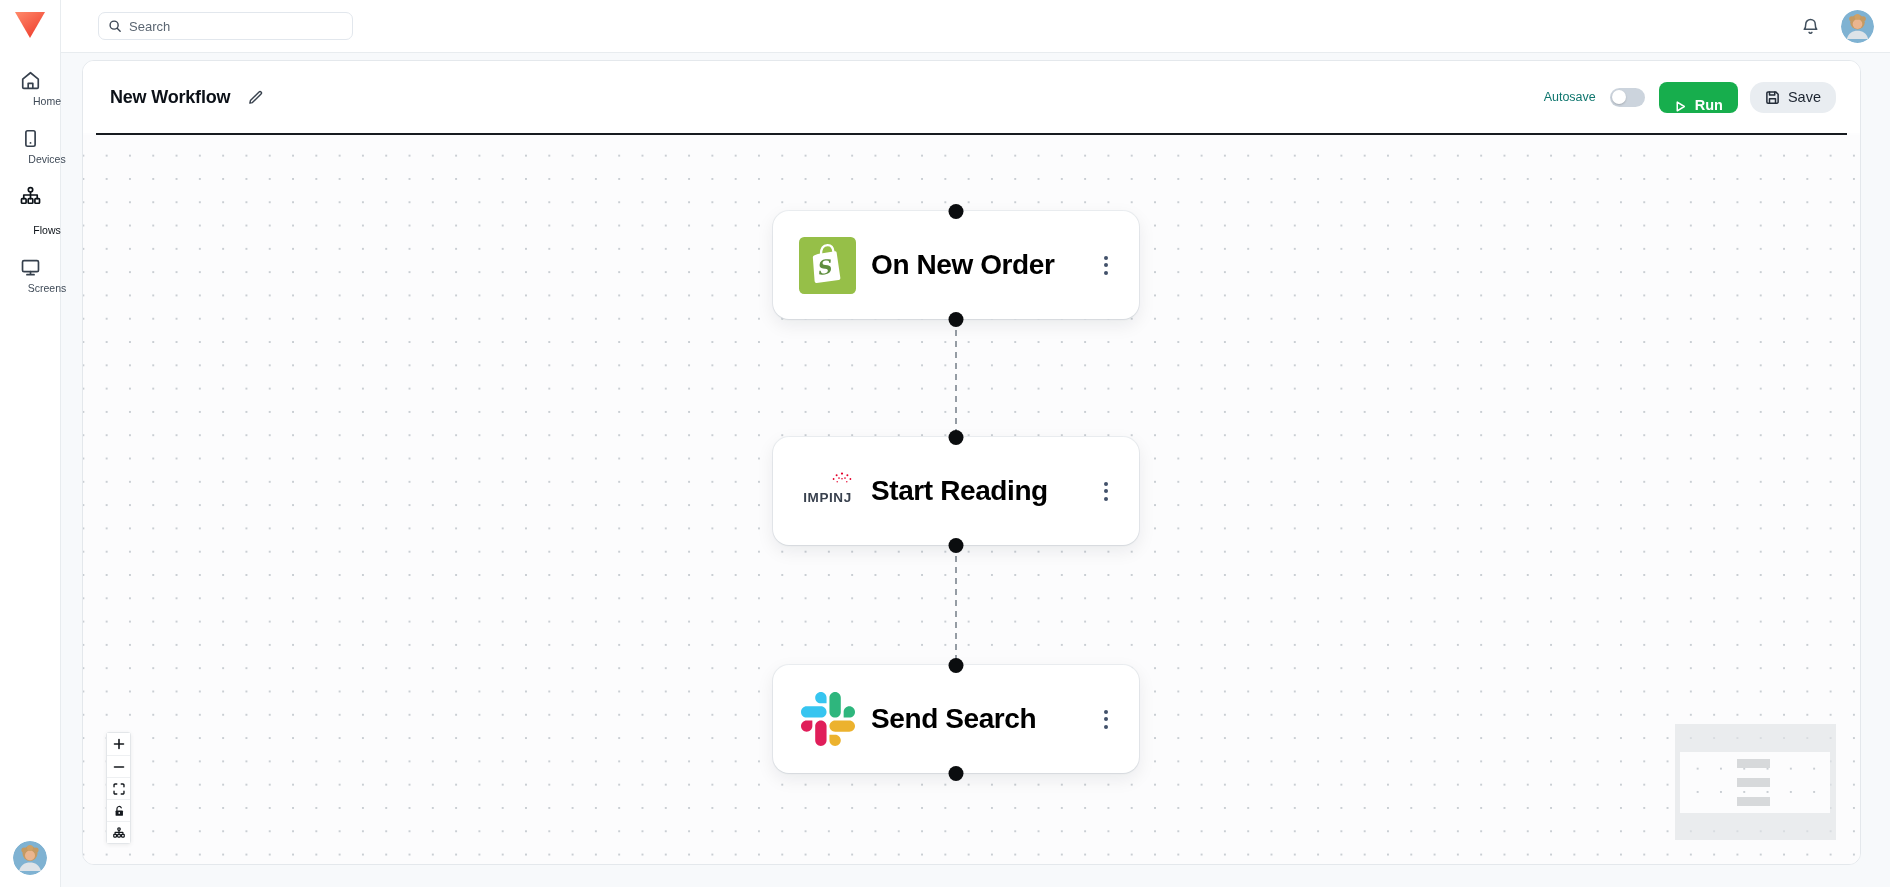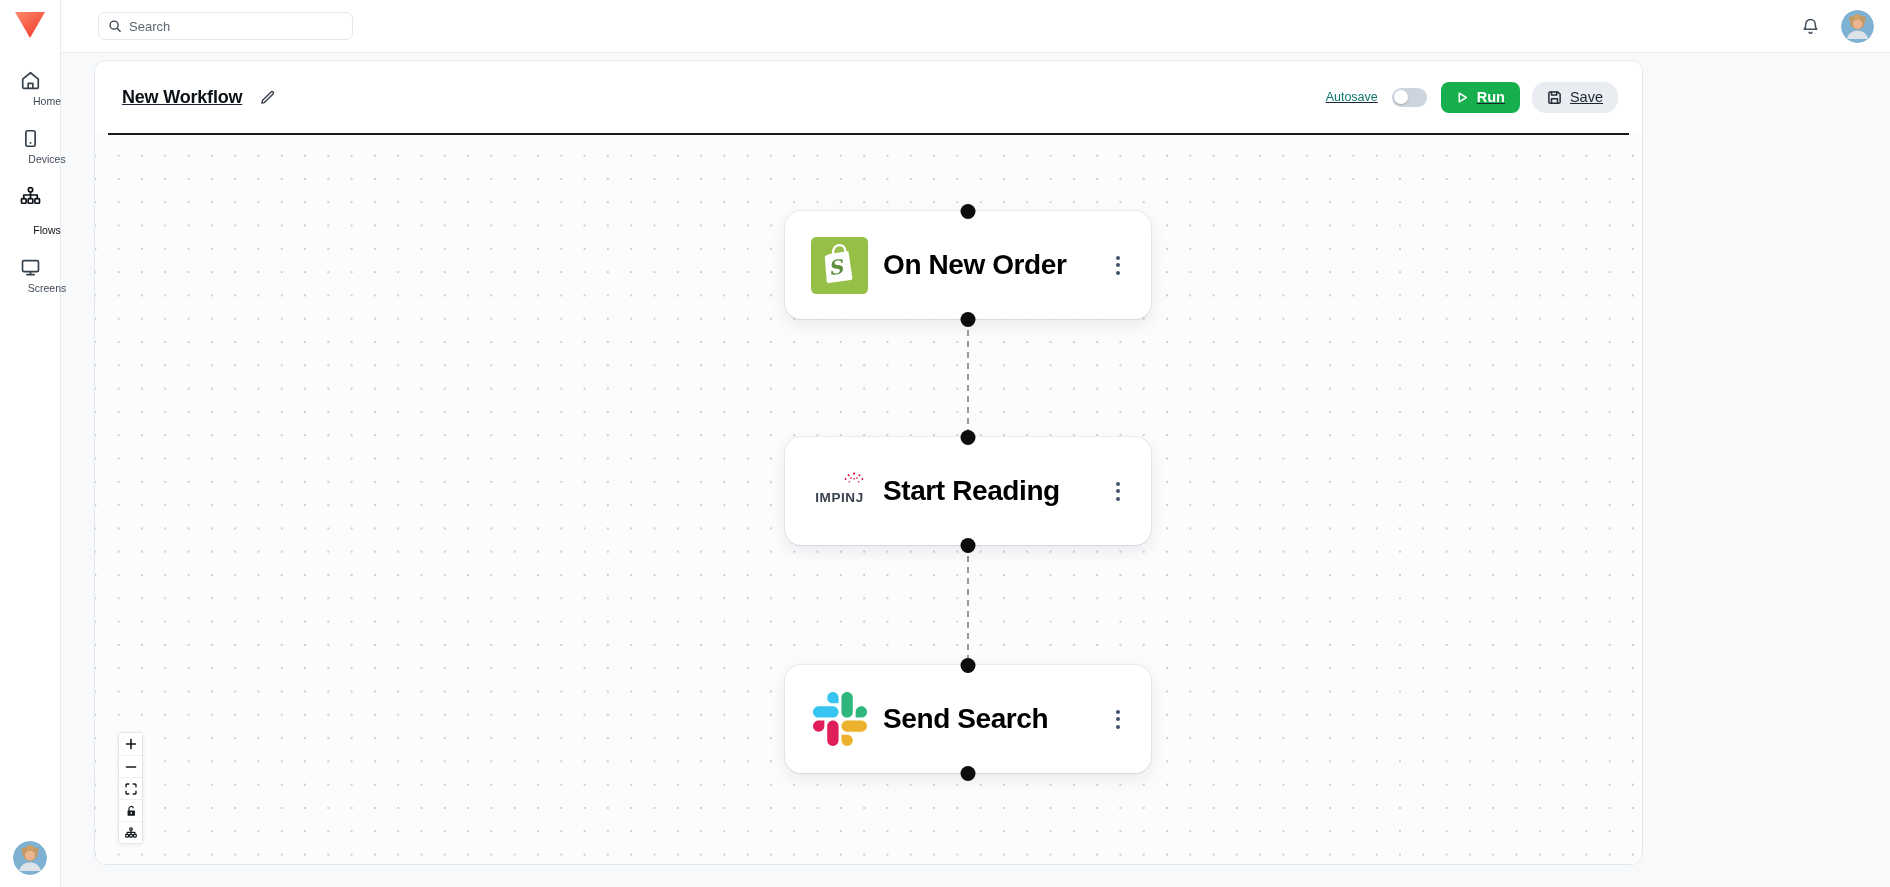--- a/index.html
+++ b/index.html
@@ -47,35 +47,35 @@
     border:none; outline:none; flex:1; font-size:13px;
     font-family:"Liberation Sans", sans-serif; color:#1a2433; background:transparent;
   }
   .searchbox input::placeholder { color:#5b6672; }
   .topbar-right { margin-left:auto; margin-right:16px; display:flex; align-items:center; gap:20px; }
   .bell-btn { width:22px; height:22px; display:flex; align-items:center; justify-content:center; cursor:pointer; }
   .avatar { width:33px; height:33px; border-radius:50%; overflow:hidden; cursor:pointer; }
 
   
   .card {
-    position:absolute; left:94px; top:60px; width:1549px; height:805px;
+    position:absolute; left:82px; top:60px; width:1779px; height:805px;
     background:#fdfdfe; border:1px solid #e4e8ec; border-radius:12px;
-    display:flex; flex-direction:column; overflow:hidden;text-decoration:underline;
+    display:flex; flex-direction:column; overflow:hidden;
   }
   .card-header { height:72px; display:flex; align-items:center; padding:0 24px 0 27px; background:#fff; }
   .wf-title { font-size:18px; font-weight:700; color:#0c1118; letter-spacing:-0.2px; }
   .edit-btn { margin-left:15px; width:22px; height:22px; display:flex; align-items:center; justify-content:center; cursor:pointer; }
   .header-right { margin-left:auto; display:flex; align-items:center; gap:14px; }
   .autosave-lbl { font-size:12.5px; color:#0f766e; }
   .toggle { width:35px; height:19px; border-radius:10px; background:#ccd4dd; position:relative; cursor:pointer; }
   .toggle .knob { position:absolute; left:2.5px; top:2.5px; width:14px; height:14px; border-radius:50%; background:#fff;
     box-shadow:0 1px 2px rgba(0,0,0,.2); }
   .btn { height:31px; border:none; border-radius:8px; display:flex; align-items:center; gap:8px;
     padding:0 15px; font-family:"Liberation Sans", sans-serif; font-size:14.5px; cursor:pointer; }
-  .btn-run { background:#17ae4d; color:#fff; font-weight:600; }
+  .btn-run { background:#17ae4d; color:#fff; font-weight:600;align-items:flex-end; }
   .btn-save { background:#e9edf1; color:#1c2430; font-weight:500; margin-left:-2px;border-radius:14px; }
   .hdr-divider { height:2px; background:#171b20; margin:0 13px; }
 
   
   .canvas {
     position:relative; flex:1;
     background-color:#fcfcfd;
     background-image:radial-gradient(circle, #c9ced3 1.15px, transparent 1.35px);
     background-size:23.3px 23.3px;
     background-position:12px 9px;

